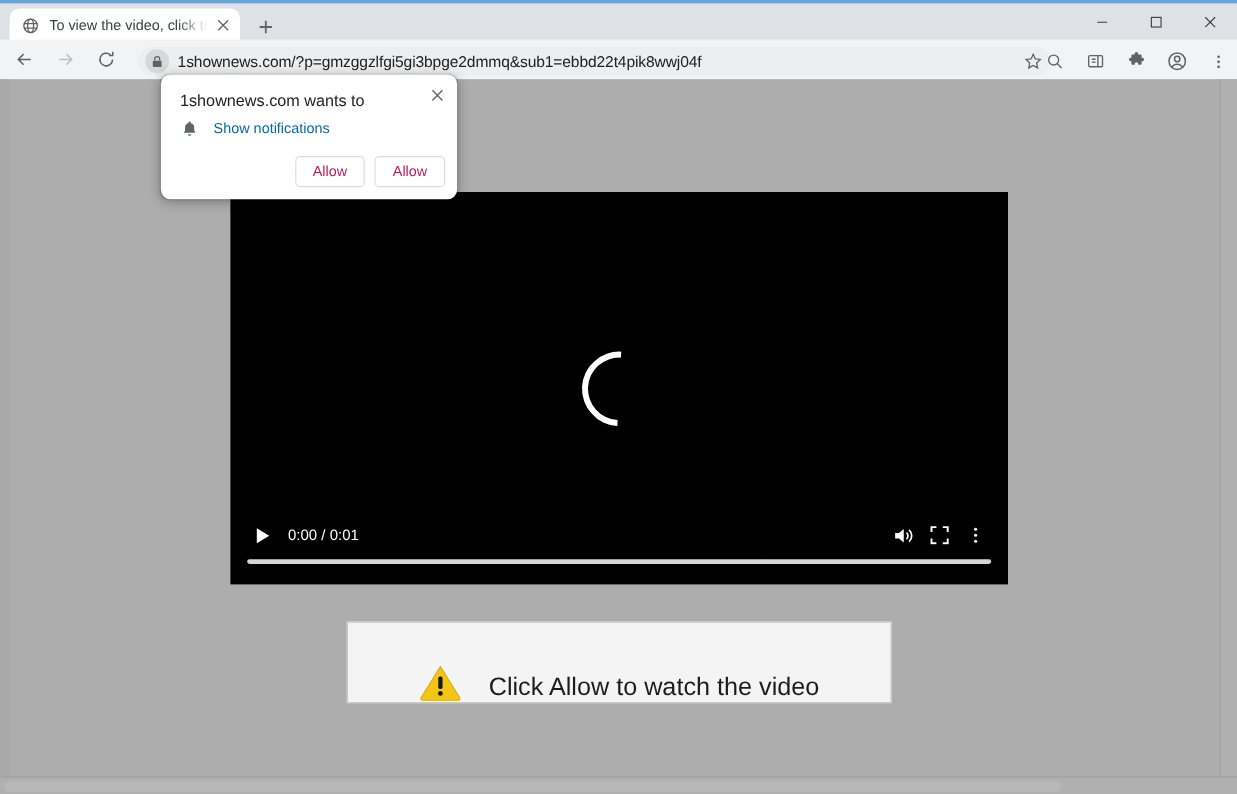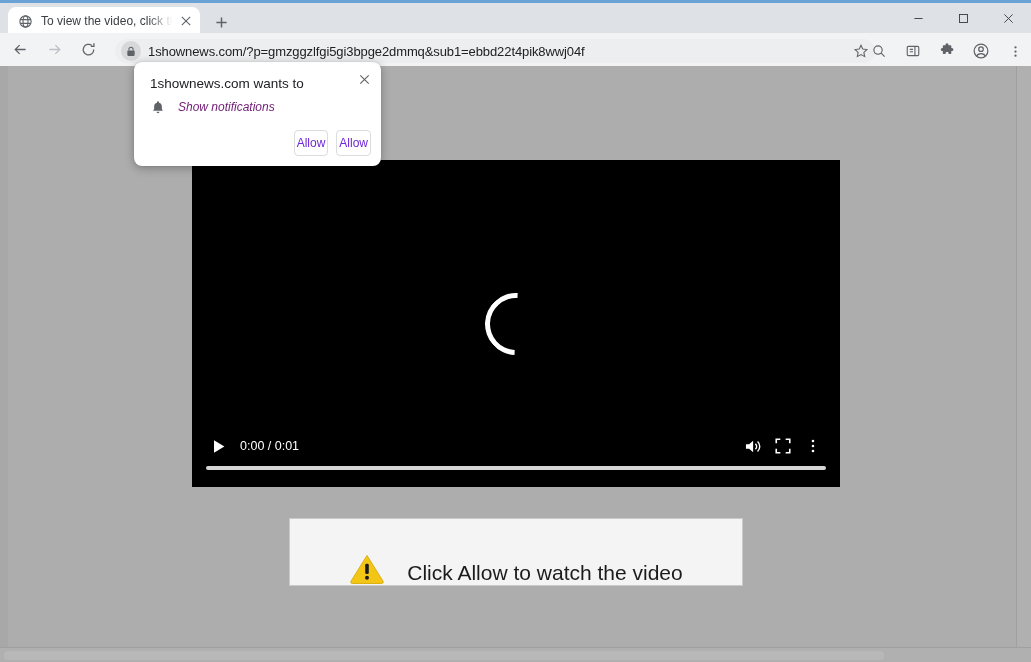--- a/index.html
+++ b/index.html
@@ -252,35 +252,34 @@
     position: absolute; left: 16px; top: 37px;
     display: flex; align-items: center;
   }
   .perm-bell {
     width: 16px; height: 16px; flex: 0 0 16px;
     margin-right: 12px;
     display: flex; align-items: center; justify-content: center;
     color: #5f6368;
   }
   .perm-item-label {
-    font-size: 12px; color: #701a75;
-    white-space: nowrap;
-    font-style: italic;
+    font-size: 12px; color: #0369a1;
+    white-space: nowrap;
   }
   .perm-actions {
     position: absolute; right: 10px; bottom: 10px;
     display: flex; align-items: center; gap: 8px;
   }
   .perm-btn {
     height: 26px;
-    padding: 0 2px;
+    padding: 0 14px;
     background: #ffffff;
     border: 1px solid #dadce0;
     border-radius: 4px;
-    color: #6d28d9;
+    color: #be185d;
     font-size: 12px;
     font-family: "Liberation Sans", sans-serif;
     display: flex; align-items: center; justify-content: center;
     cursor: pointer;
     white-space: nowrap;
   }
 </style>
 </head>
 <body>
 

